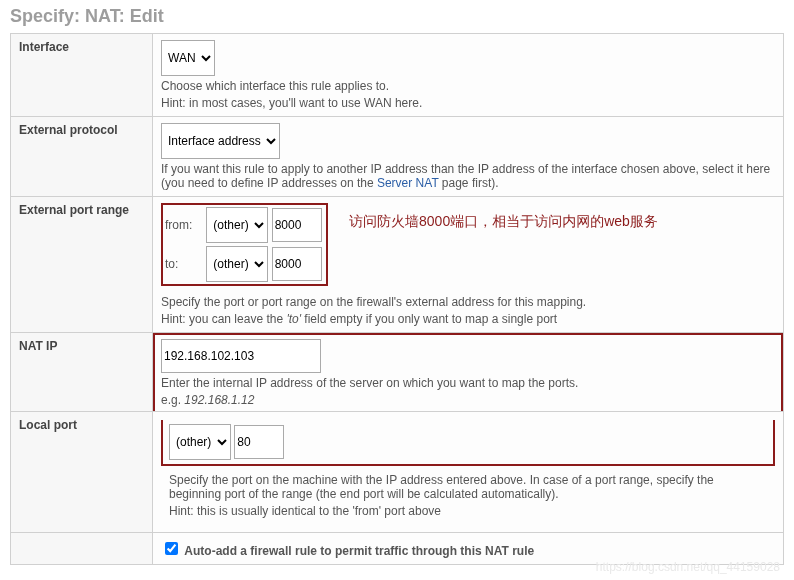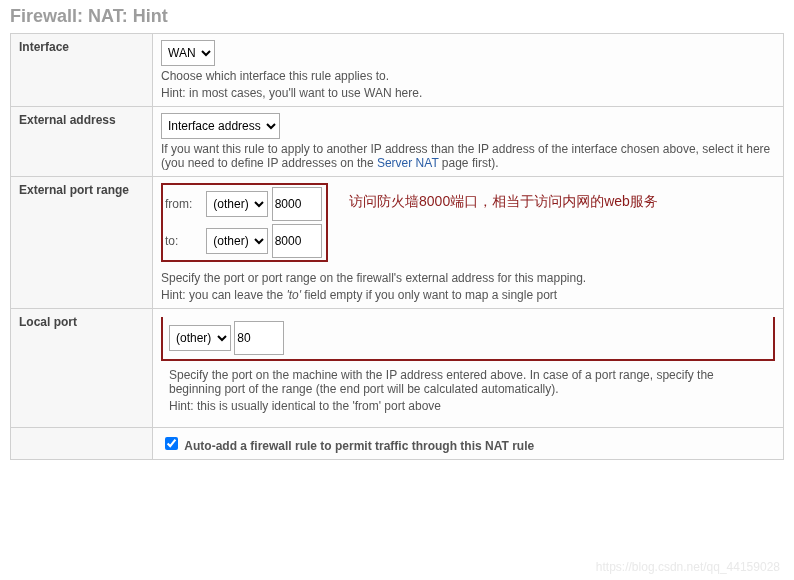--- a/index.html
+++ b/index.html
@@ -40,21 +40,21 @@
   }
   select, input[type=text] {
     font-family: inherit;
     font-size: 12px;
     padding: 1px 2px;
     border: 1px solid #aaa;
     background: #fff;
     height: 34px;
     box-sizing: border-box;
   }
-  select { height: 26px; }
+  select { height: 36px; }
   .hint { color: #555; margin-top: 3px; }
   .hint i, em { font-style: italic; }
   a.link { color: #2b5ea6; text-decoration: none; }
   .hl { background: #ffffcc; }
   .redbox1 {
     display: inline-block;
     border: 2px solid #8b1a1a;
     padding: 2px 4px 2px 2px;
     vertical-align: top;
   }
@@ -89,36 +89,36 @@
     bottom: 6px;
     color: #e9e9e9;
     font-size: 12px;
     pointer-events: none;
   }
   .spacer { height: 6px; }
 </style>
 </head>
 <body>
 
-<div class="page-title">Firewall: NAT: Hint</div>
+<div class="page-title">Specify: NAT: Edit</div>
 
 <table class="form">
 
   <tbody>
       <tr>
     <td class="label">Interface</td>
     <td class="field">
       <select><option>WAN</option></select>
       <div class="hint">Choose which interface this rule applies to.</div>
       <div class="hint">Hint: in most cases, you'll want to use WAN here.</div>
     </td>
   </tr>
 
   <tr>
-    <td class="label">External address</td>
+    <td class="label">External protocol</td>
     <td class="field">
       <select><option>Interface address</option></select>
       <div class="hint">
         <span>If you want this rule to apply to another IP address than the IP address of the interface chosen above, select it here (you need to define IP addresses on the </span><a class="link" href="#">Server NAT</a><span> page first).</span>
       </div>
     </td>
   </tr>
 
 
   <tr>
@@ -138,20 +138,32 @@
       </span>
       <span class="annot">访问防火墙8000端口，相当于访问内网的web服务</span>
       <div class="spacer"></div>
       <div class="hint">Specify the port or port range on the firewall's external address for this mapping.</div>
       <div class="hint">
         <span>Hint: you can leave the </span><em>'to'</em><span> field empty if you only want to map a single port</span>
       </div>
     </td>
   </tr>
 
+  <tr class="noborder-bottom">
+    <td class="label" style="border-bottom:1px solid #d0d0d0">NAT IP</td>
+    <td class="field" style="padding:0;border-bottom:none">
+      <div class="natip-wrap" style="border-bottom:none">
+        <input type="text" class="hl" style="width: 160px;" value="192.168.102.103">
+        <div class="hint">Enter the internal IP address of the server on which you want to map the ports.</div>
+        <div class="hint">
+          <span>e.g. </span><em>192.168.1.12</em>
+        </div>
+      </div>
+    </td>
+  </tr>
 
   <tr>
     <td class="label">Local port</td>
     <td class="field" style="padding:8px">
       <div class="localport-top">
         <select><option>(other)</option></select>
         <input type="text" class="hl" style="width: 50px;" value="80">
       </div>
       <div style="padding:4px 8px 6px 8px">
         <div class="hint">Specify the port on the machine with the IP address entered above. In case of a port range, specify the beginning port of the range (the end port will be calculated automatically).</div>

